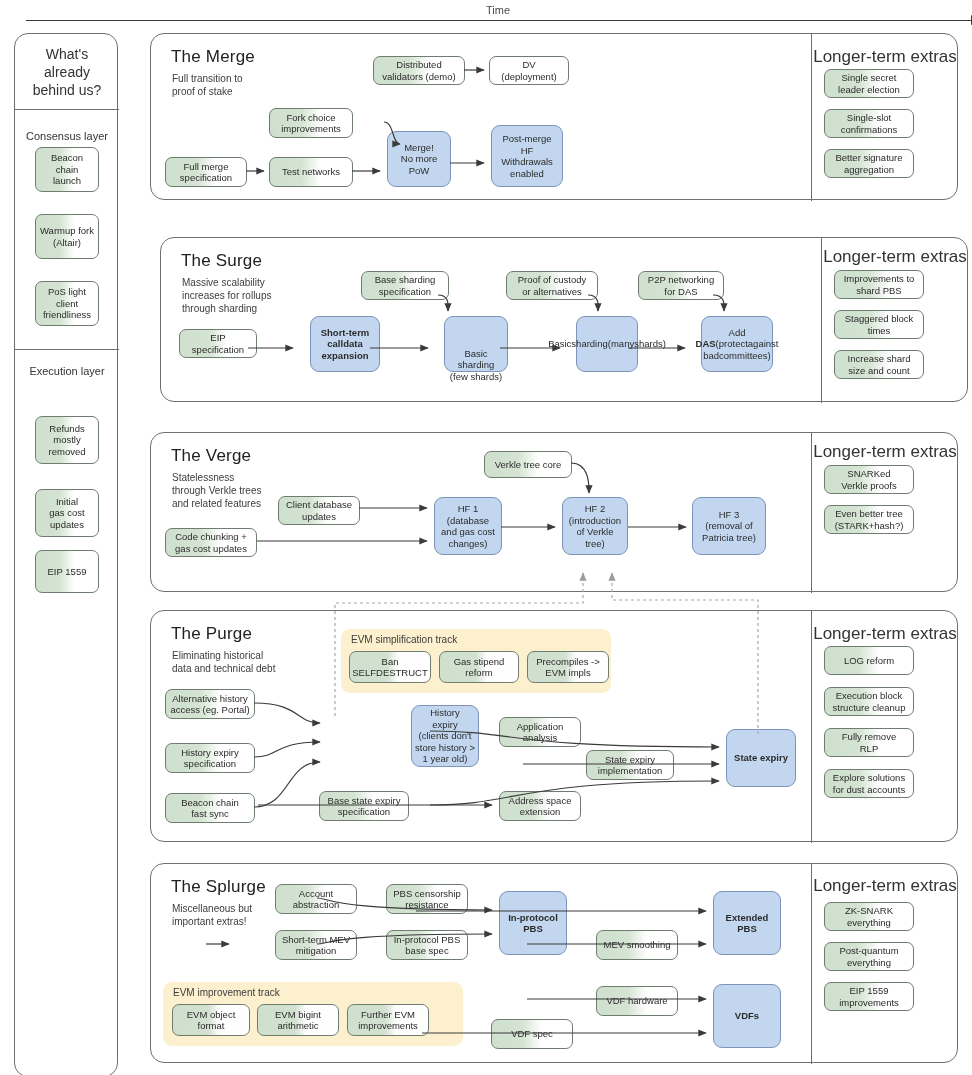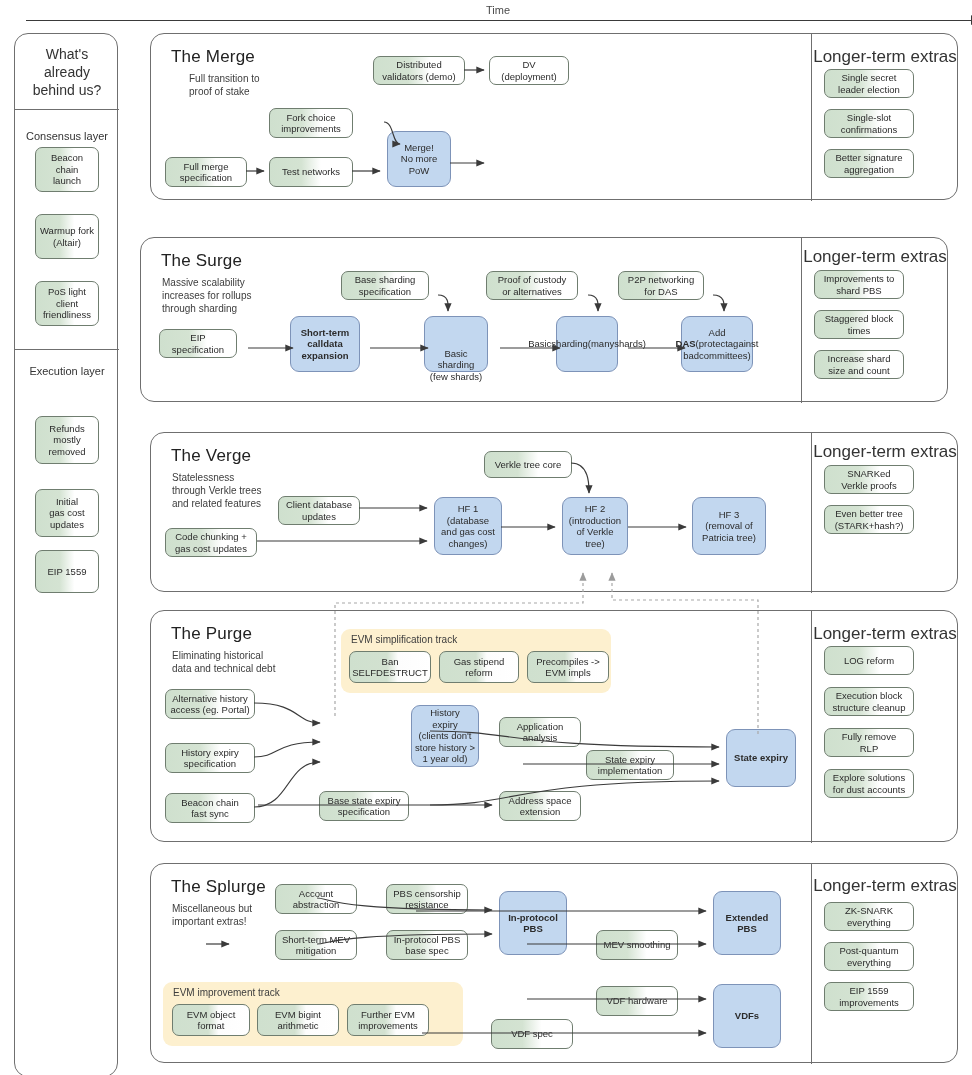--- a/index.html
+++ b/index.html
@@ -102,21 +102,21 @@
     </div>
   <div class="node green" style="left:20px;top:516px;width:64px;height:43px">
       <div>
         <div>EIP 1559</div>
       </div>
     </div>
 </div>
 
 <div class="abs panel" style="left:150px;top:33px;width:808px;height:167px">
   <div class="sec-title" style="left:20px;top:13px">The Merge</div>
-  <div class="sec-sub" style="left:38px;top:38px">
+  <div class="sec-sub" style="left:21px;top:38px">
       <div>
         <div>Full transition to</div>
         <div>proof of stake</div>
       </div>
     </div>
   <div class="extras-div" style="left:660px;top:0;height:167px"></div>
   <div class="extras-label" style="left:660px;top:13px;width:148px">Longer-term extras</div>
 
   <div class="node green" style="left:222px;top:22px;width:92px;height:29px">
       <div>
@@ -147,20 +147,28 @@
         <div>Test networks</div>
       </div>
     </div>
   <div class="node blue" style="left:236px;top:97px;width:64px;height:56px">
       <div>
         <div style="font-weight: normal;">Merge!</div>
         <div style="font-weight: normal;">No more</div>
         <div style="font-weight: normal;">PoW</div>
       </div>
     </div>
+  <div class="node blue" style="left:340px;top:91px;width:72px;height:62px">
+      <div>
+        <div style="font-weight: normal;">Post-merge</div>
+        <div style="font-weight: normal;">HF</div>
+        <div style="font-weight: normal;">Withdrawals</div>
+        <div style="font-weight: normal;">enabled</div>
+      </div>
+    </div>
 
   <div class="node green" style="left:673px;top:35px;width:90px;height:29px">
       <div>
         <div>Single secret</div>
         <div>leader election</div>
       </div>
     </div>
   <div class="node green" style="left:673px;top:75px;width:90px;height:29px">
       <div>
         <div>Single-slot</div>
@@ -168,21 +176,21 @@
       </div>
     </div>
   <div class="node green" style="left:673px;top:115px;width:90px;height:29px">
       <div>
         <div>Better signature</div>
         <div>aggregation</div>
       </div>
     </div>
 </div>
 
-<div class="abs panel" style="left:140px;top:237px;width:808px;height:165px">
+<div class="abs panel" style="left:160px;top:237px;width:808px;height:165px">
   <div class="sec-title" style="left:20px;top:13px">The Surge</div>
   <div class="sec-sub" style="left:21px;top:38px">
       <div>
         <div>Massive scalability</div>
         <div>increases for rollups</div>
         <div>through sharding</div>
       </div>
     </div>
   <div class="extras-div" style="left:660px;top:0;height:165px"></div>
   <div class="extras-label" style="left:660px;top:9px;width:148px">Longer-term extras</div>

